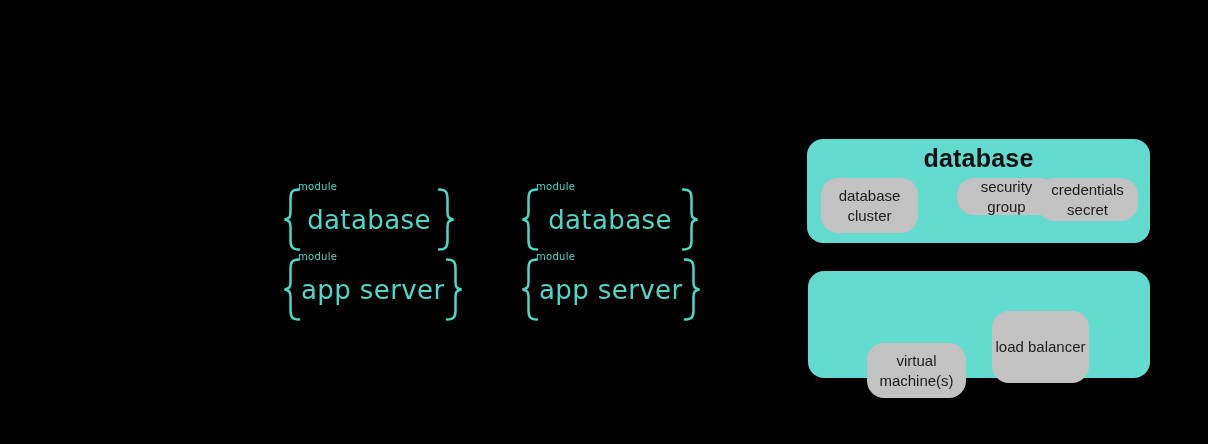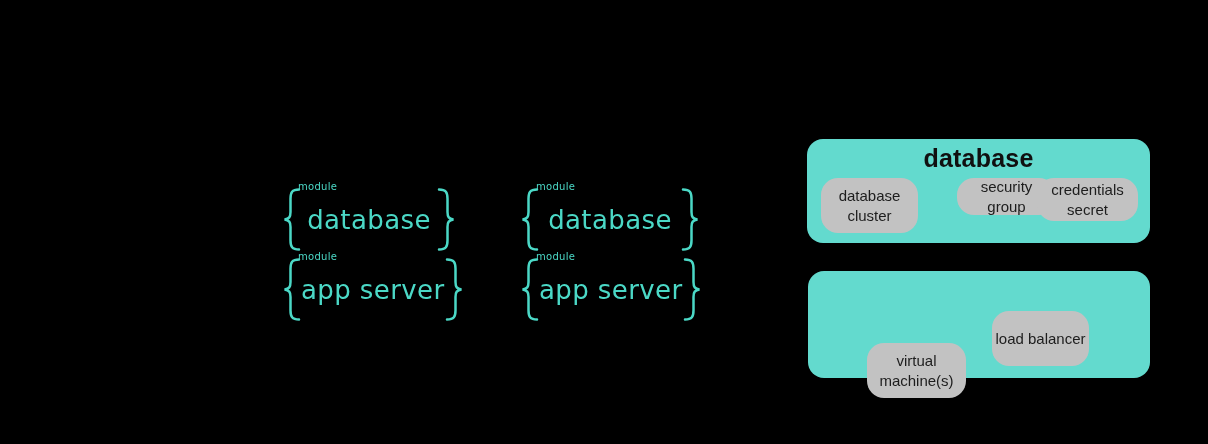--- a/index.html
+++ b/index.html
@@ -76,21 +76,21 @@
     text-align: center;
     font-size: 15px;
     line-height: 1.28;
     color: #1D1D1D;
     white-space: pre-line;
   }
   #c1-i1 { left: 14px;  top: 39px; width: 97px;  height: 55px; }
   #c1-i2 { left: 122px; top: 39px; width: 99px;  height: 37px; margin-left: 28px; }
   #c1-i3 { left: 230px; top: 39px; width: 101px; height: 43px; }
   #c2-i1 { left: 59px;  top: 40px; width: 99px;  height: 55px; margin-top: 32px; }
-  #c2-i2 { left: 184px; top: 40px; width: 97px;  height: 55px; }
+  #c2-i2 { left: 184px; top: 40px; width: 97px;  height: 72px; }
 </style>
 </head>
 <body>
 
 <svg width="0" height="0" style="position:absolute" aria-hidden="true">
   <defs>
     <path id="braceL" d="M16 1.5 C9 1.5 7.5 4.5 7.5 11 L7.5 24.5 C7.5 29.5 6.2 31.3 1.5 32 C6.2 32.7 7.5 34.5 7.5 39.5 L7.5 53 C7.5 59.5 9 62.5 16 62.5" fill="none" stroke="currentColor" stroke-width="2.5" stroke-linecap="round" vector-effect="non-scaling-stroke"></path>
     <path id="braceR" d="M2 1.5 C9 1.5 10.5 4.5 10.5 11 L10.5 24.5 C10.5 29.5 11.8 31.3 16.5 32 C11.8 32.7 10.5 34.5 10.5 39.5 L10.5 53 C10.5 59.5 9 62.5 2 62.5" fill="none" stroke="currentColor" stroke-width="2.5" stroke-linecap="round" vector-effect="non-scaling-stroke"></path>
   </defs>
 </svg>

